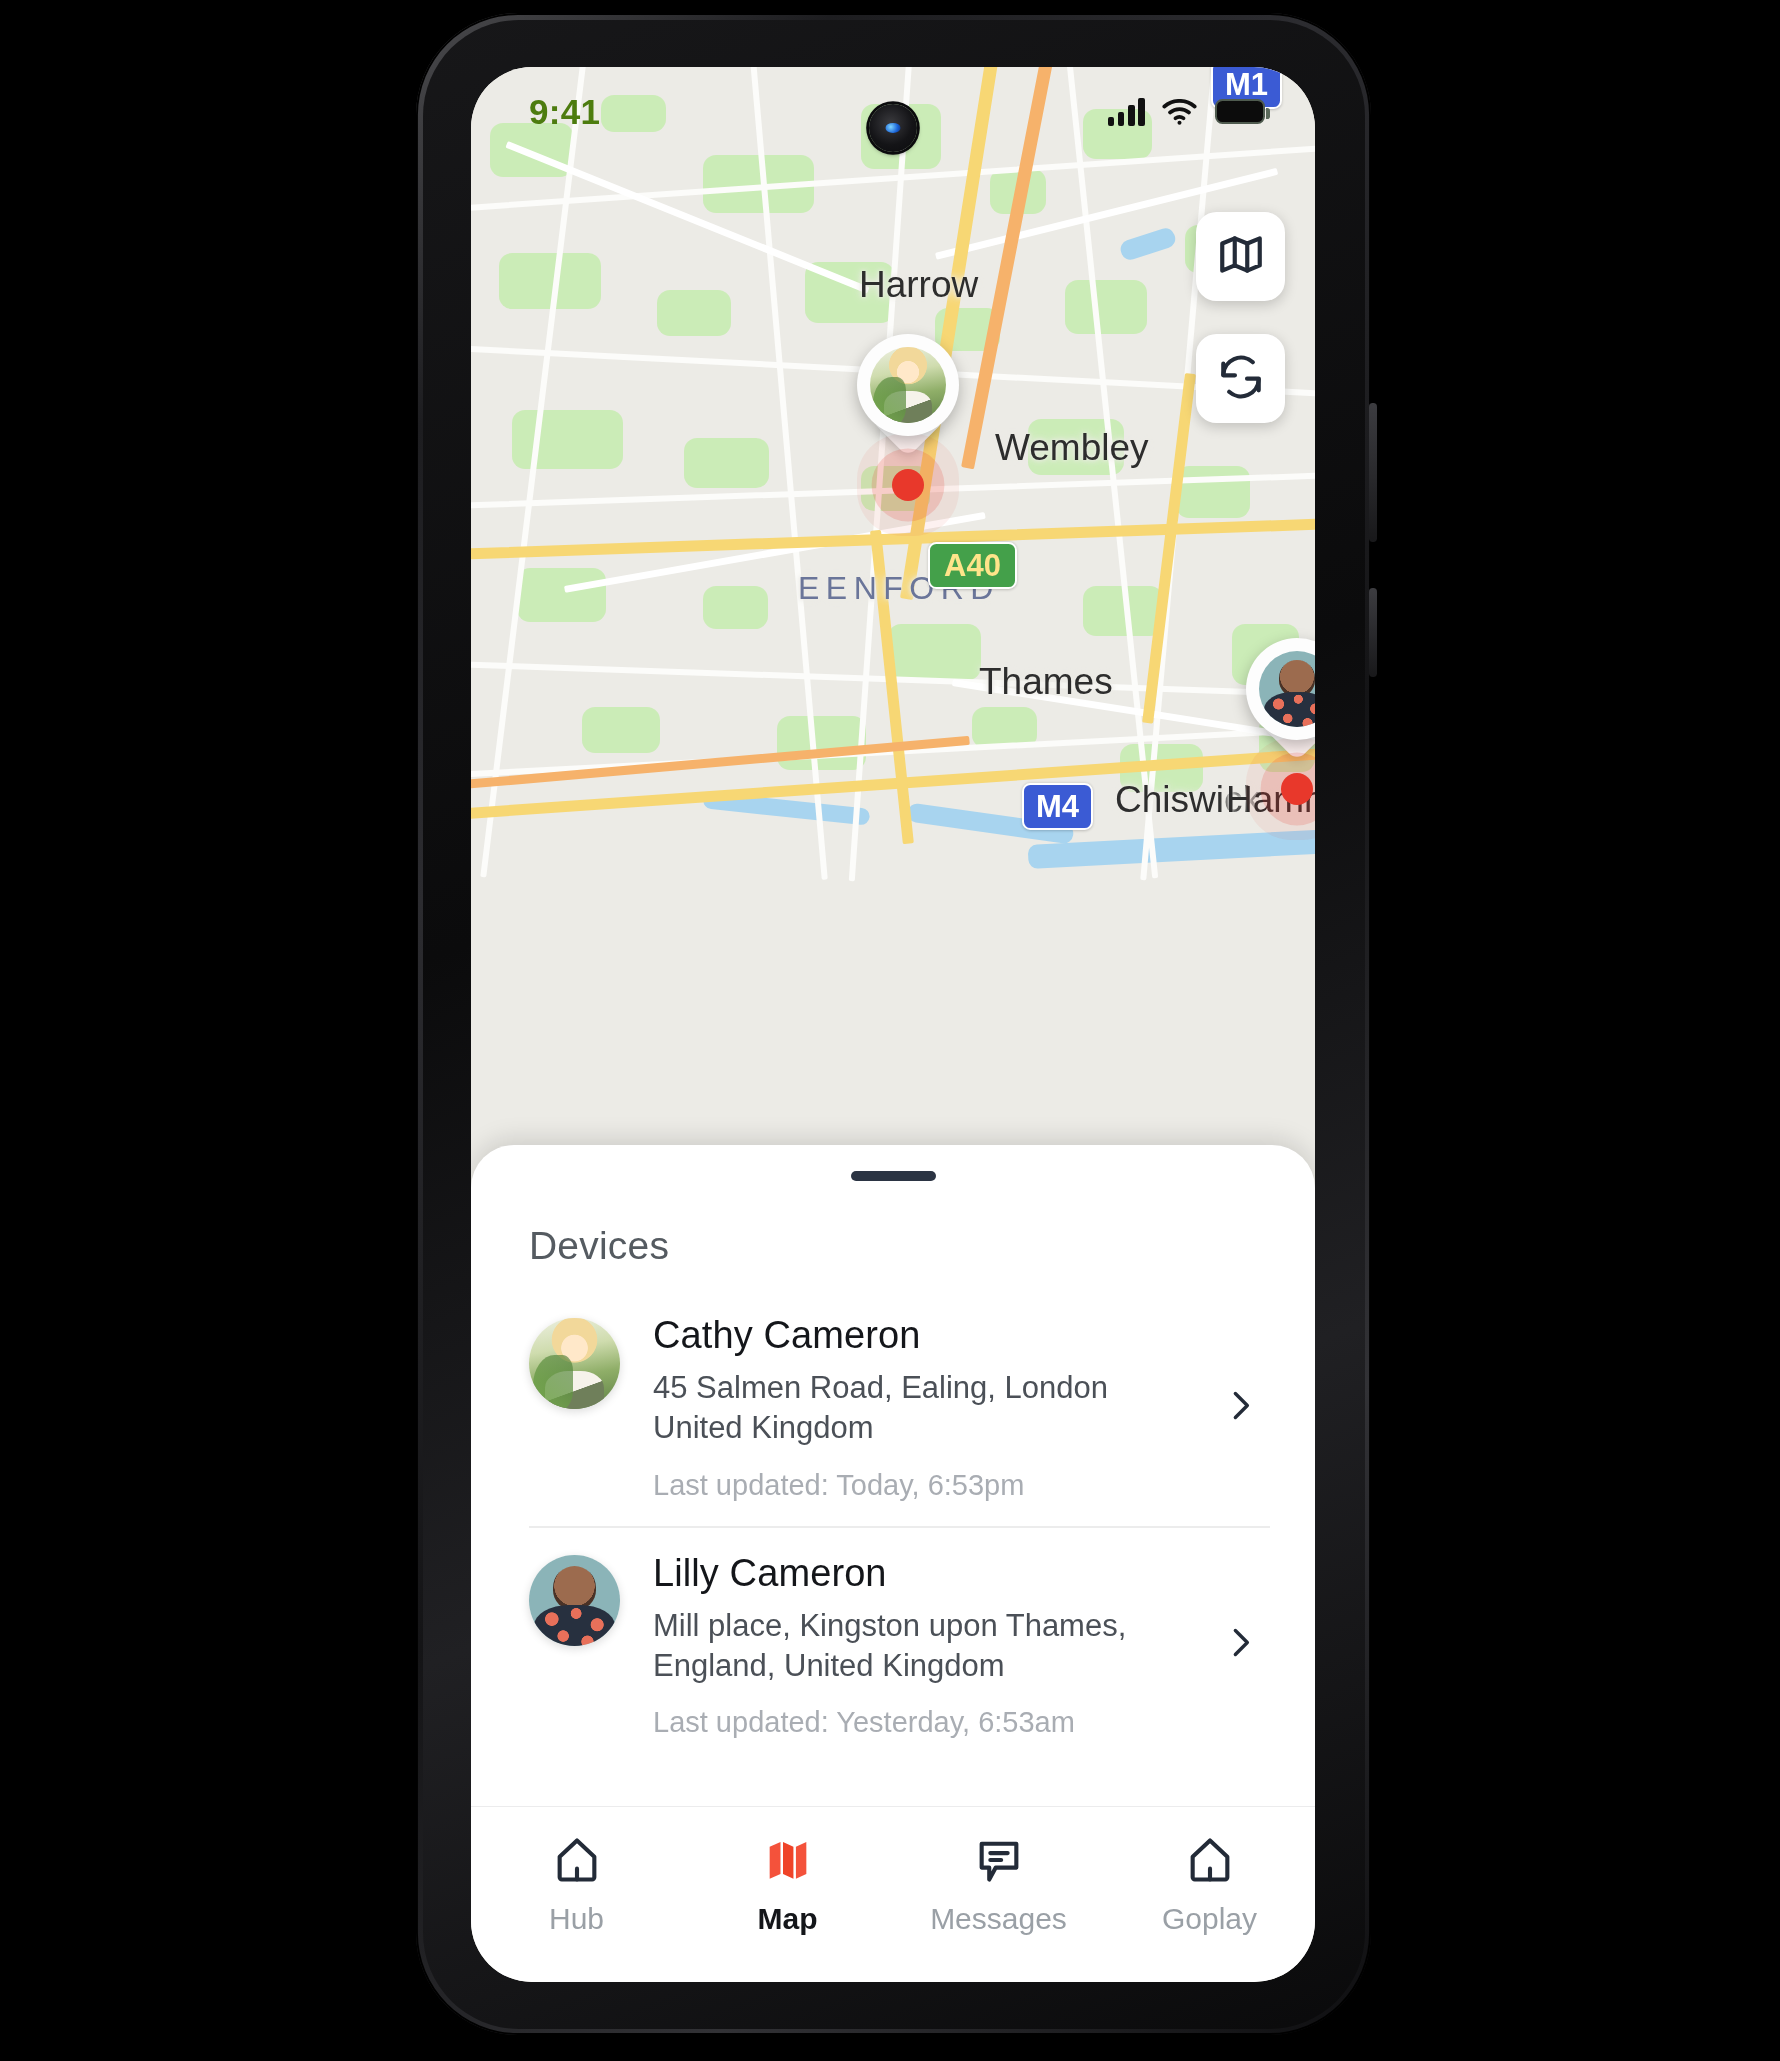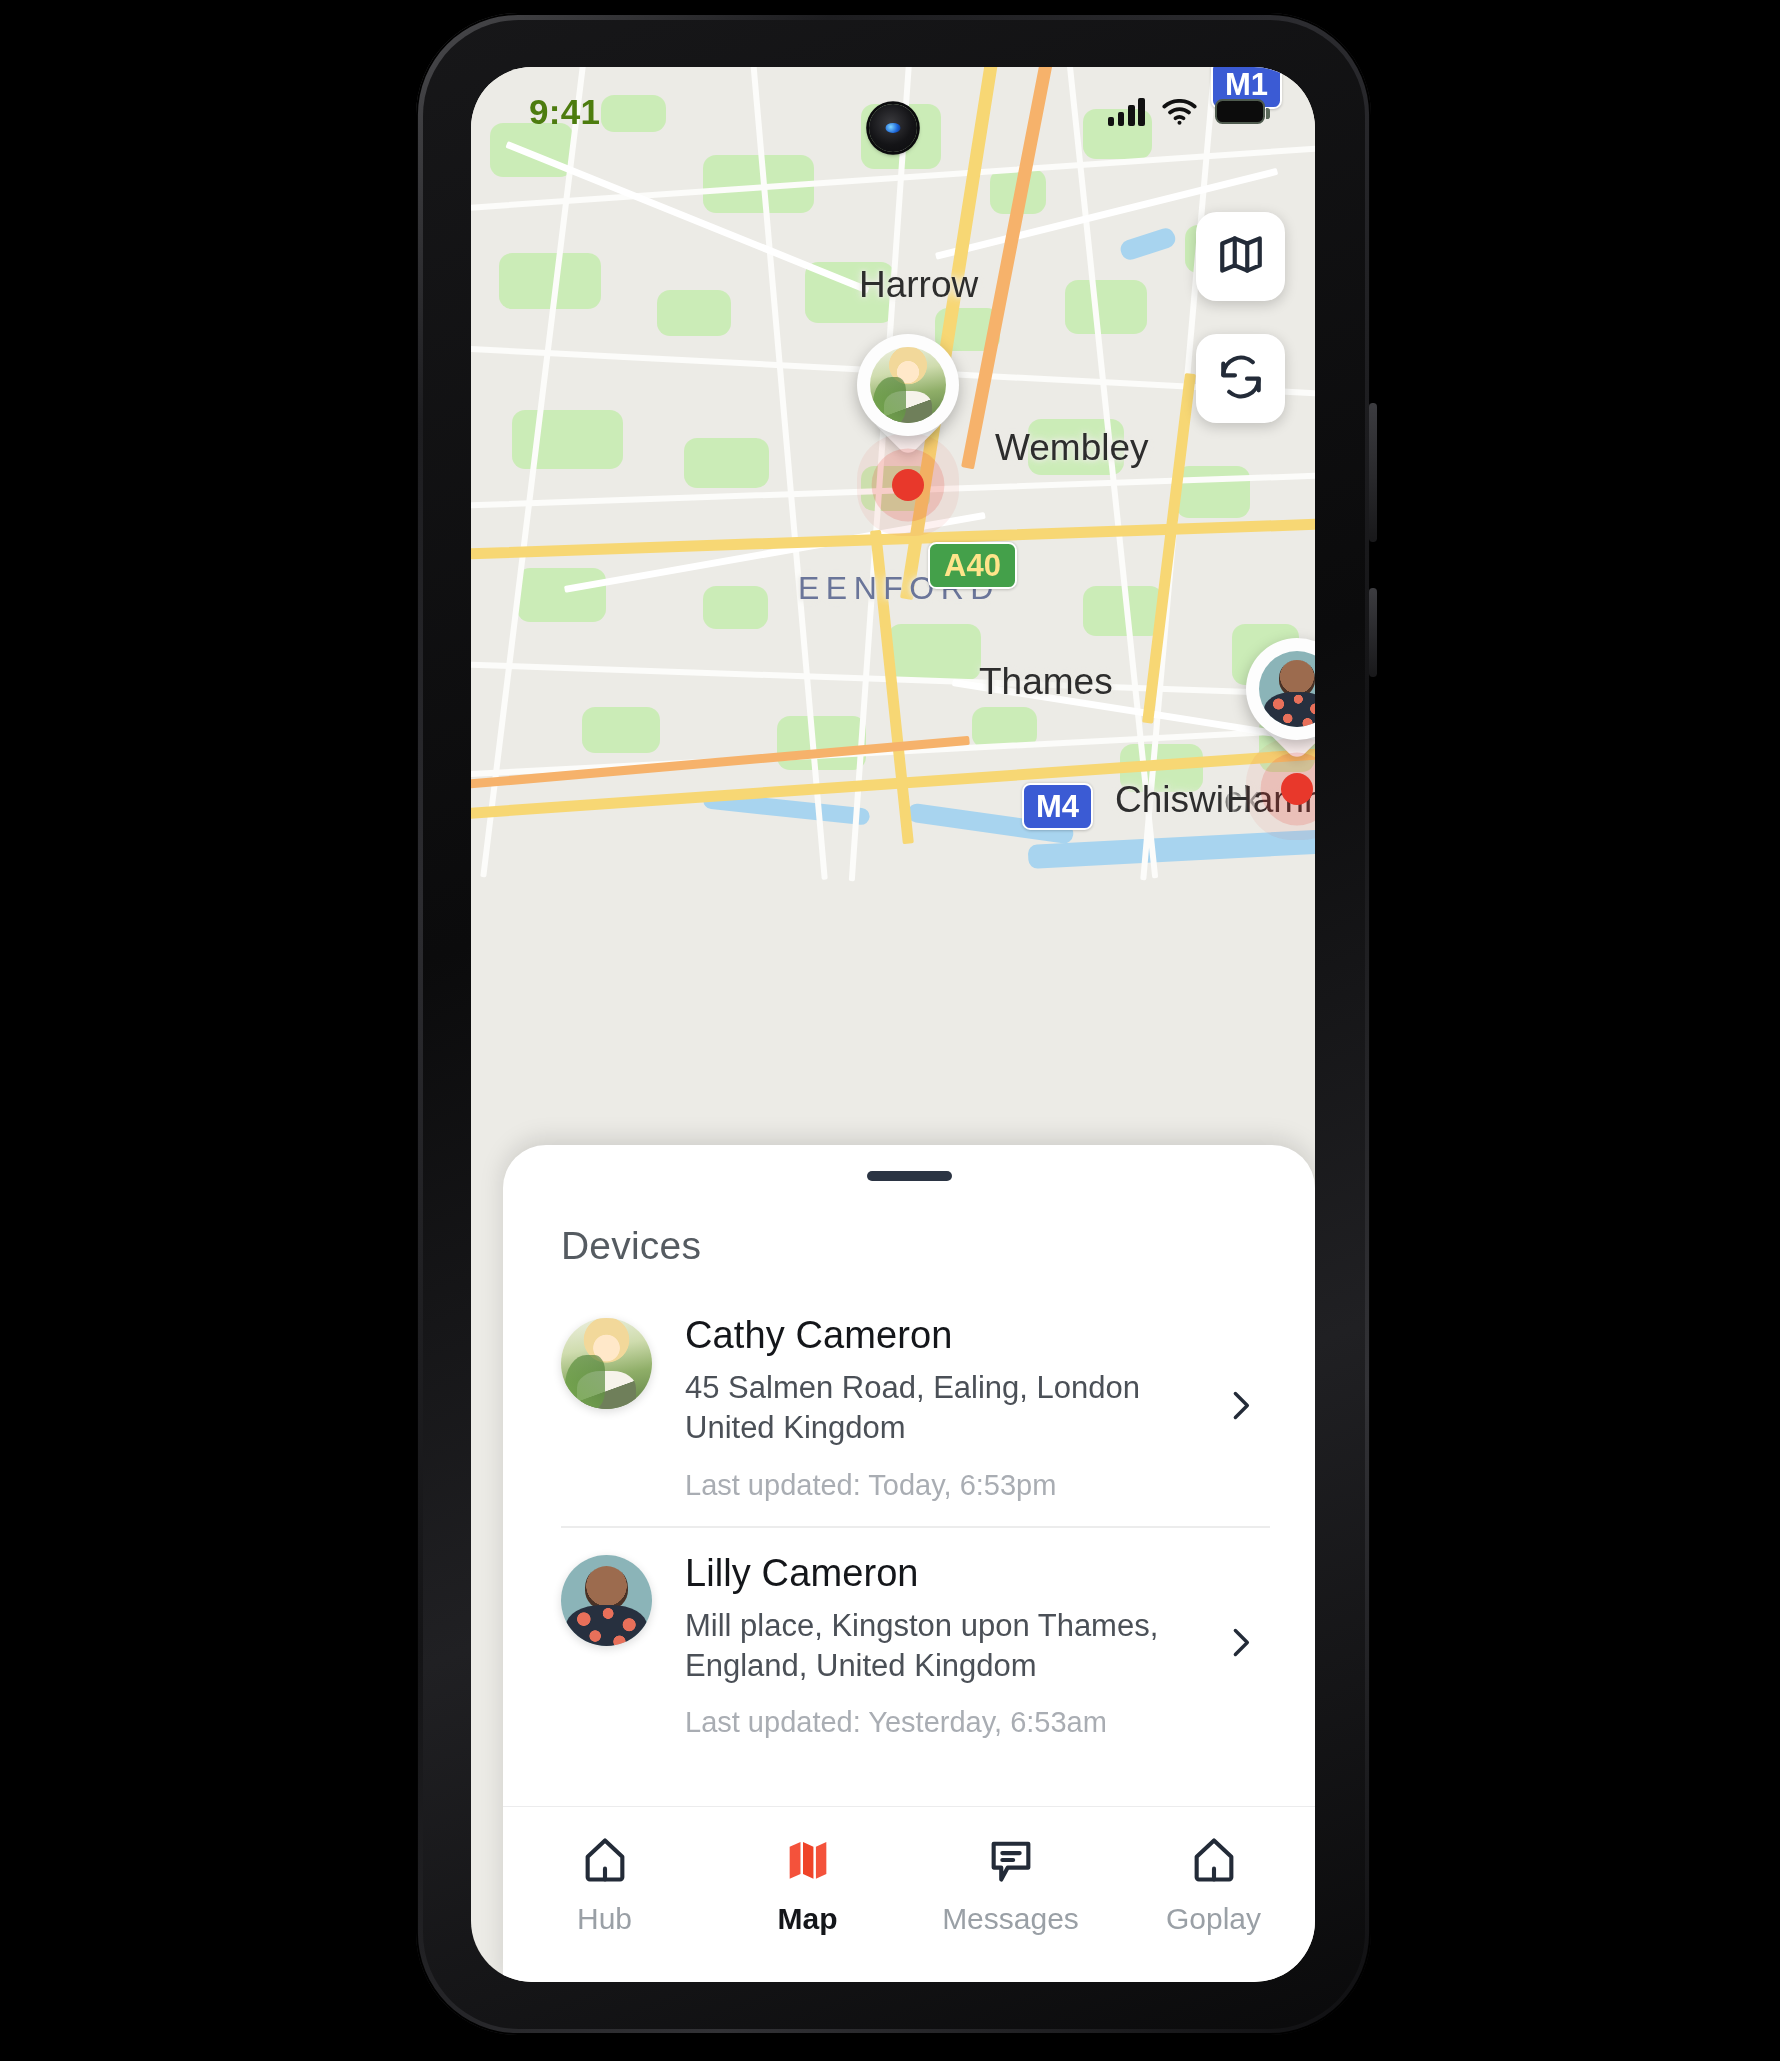--- a/index.html
+++ b/index.html
@@ -151,21 +151,21 @@
     width:32px; height:32px; border-radius:50%; background:#e8382b;
     box-shadow:0 0 0 20.4px rgba(232,56,43,.18), 0 0 0 35px rgba(232,56,43,.07);
   }
 
   
   .sheet {
     position:absolute; left:0; right:0; top:1078px; bottom:0;
     background:#fff; border-radius:43px 43px 0 0;
     box-shadow:0 -5.6px 24px rgba(0,0,0,.13);
     z-index:20;
-    display:flex; flex-direction:column;margin-left:32px;
+    display:flex; flex-direction:column;
   }
   .grabber {
     width:85px; height:10.2px; border-radius:5.6px; background:#2b3443;
     margin:26px auto 0;
   }
   .sheet-title {
     font-size:39px; color:#555b61; font-weight:400;
     margin:43px 0 0 58px; letter-spacing:0.2px;
   }
   .dev-list { margin-top:20.4px; }

